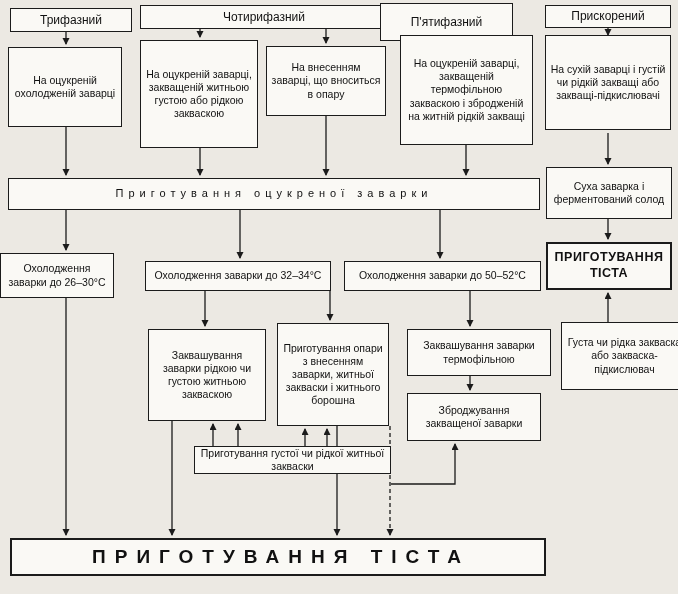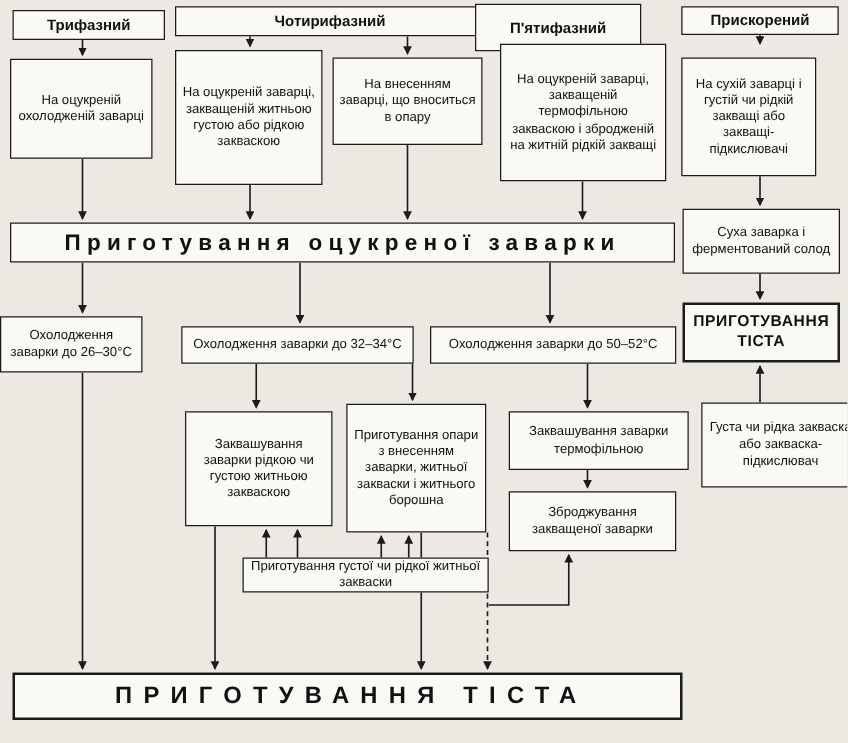--- a/index.html
+++ b/index.html
@@ -30,27 +30,27 @@
     color: #111;
     font-size: 10.5px;
     line-height: 1.25;
     display: flex;
     align-items: center;
     justify-content: center;
     text-align: center;
     padding: 2px 4px;
   }
   .hdr {
-    font-weight: bold;
+    font-weight: normal;
     font-size: 12px;
     border-width: 1.5px;
   }
   .bar1 {
-    font-weight: bold;
-    font-size: 18px;
+    font-weight: normal;
+    font-size: 11px;
     letter-spacing: 5px;
     border-width: 1.5px;
     padding-left: 4px;
   }
   .thick {
     font-weight: bold;
     font-size: 12.5px;
     border-width: 2px;
     letter-spacing: 0.5px;
   }
@@ -116,21 +116,21 @@
 
   <div class="box hdr" style="left:10px;top:8px;width:122px;height:24px">Трифазний</div>
   <div class="box hdr" style="left:140px;top:5px;width:248px;height:24px">Чотирифазний</div>
   <div class="box hdr" style="left:380px;top:3px;width:133px;height:38px">П'ятифазний</div>
   <div class="box hdr" style="left:545px;top:5px;width:126px;height:23px">Прискорений</div>
 
   <div class="box" style="left:8px;top:47px;width:114px;height:80px">На оцукреній охолодженій заварці</div>
   <div class="box" style="left:140px;top:40px;width:118px;height:108px">На оцукреній заварці, закващеній житньою густою або рідкою закваскою</div>
   <div class="box" style="left:266px;top:46px;width:120px;height:70px">На внесенням заварці, що вноситься в опару</div>
   <div class="box" style="left:400px;top:35px;width:133px;height:110px">На оцукреній заварці, закващеній термофільною закваскою і збродженій на житній рідкій закващі</div>
-  <div class="box" style="left:545px;top:46px;width:108px;height:95px">На сухій заварці і густій чи рідкій закващі або закващі-підкислювачі</div>
+  <div class="box" style="left:545px;top:35px;width:126px;height:95px">На сухій заварці і густій чи рідкій закващі або закващі-підкислювачі</div>
 
   <div class="box bar1" style="left:8px;top:178px;width:532px;height:32px">Приготування оцукреної заварки</div>
 
   <div class="box" style="left:546px;top:167px;width:126px;height:52px">Суха заварка і ферментований солод</div>
 
   <div class="box" style="left:0;top:253px;width:114px;height:45px">Охолодження заварки до 26–30°С</div>
   <div class="box" style="left:145px;top:261px;width:186px;height:30px">Охолодження заварки до 32–34°С</div>
   <div class="box" style="left:344px;top:261px;width:197px;height:30px">Охолодження заварки до 50–52°С</div>
 
   <div class="box thick" style="left:546px;top:242px;width:126px;height:48px">ПРИГОТУВАННЯ ТІСТА</div>

